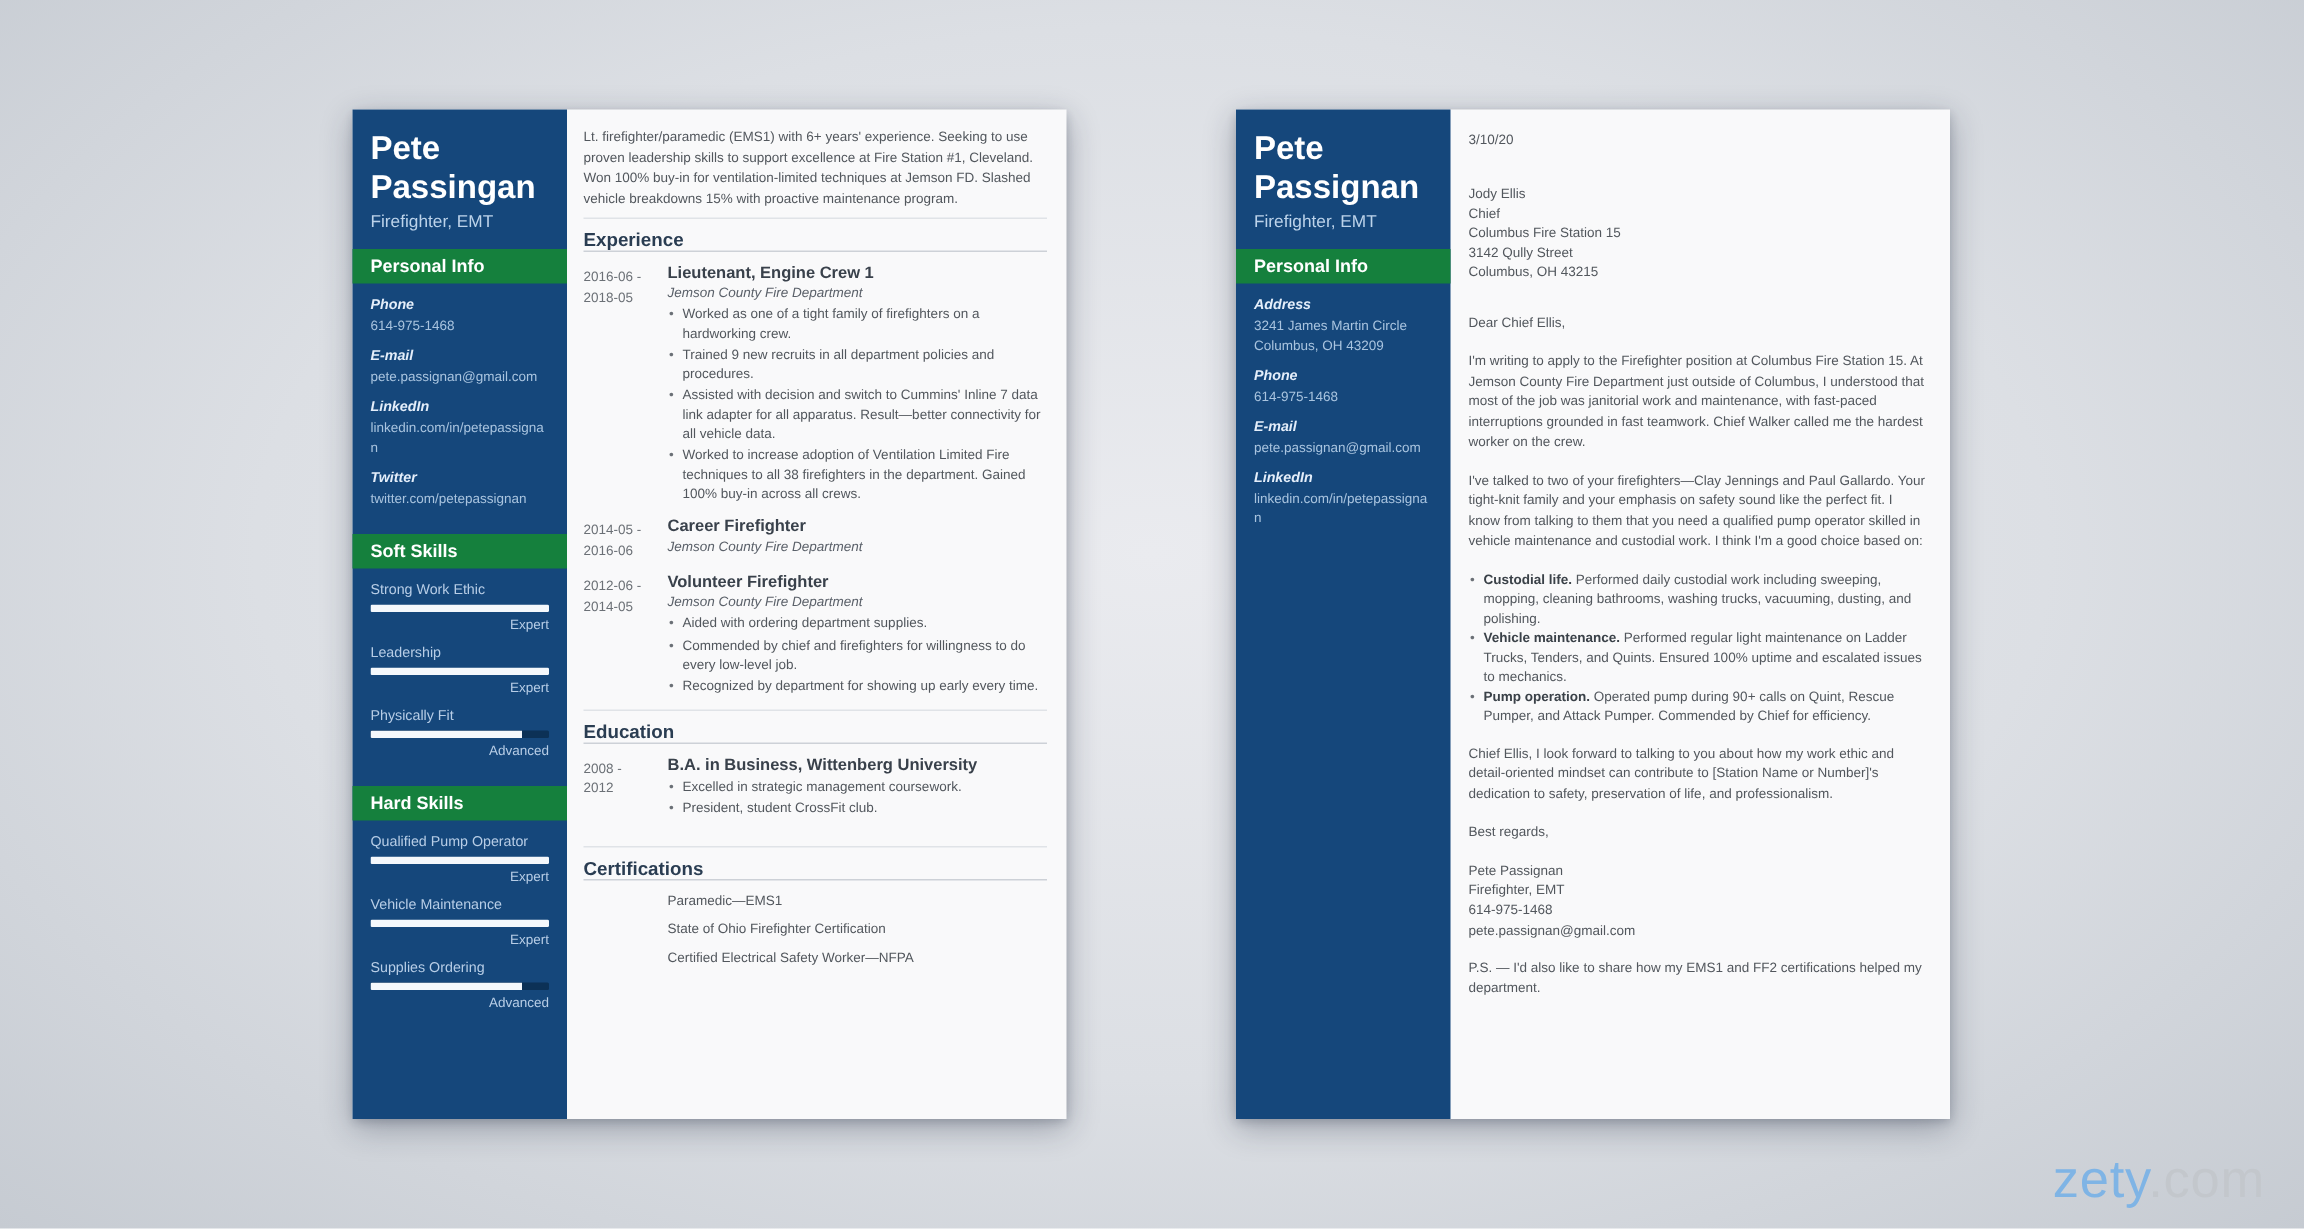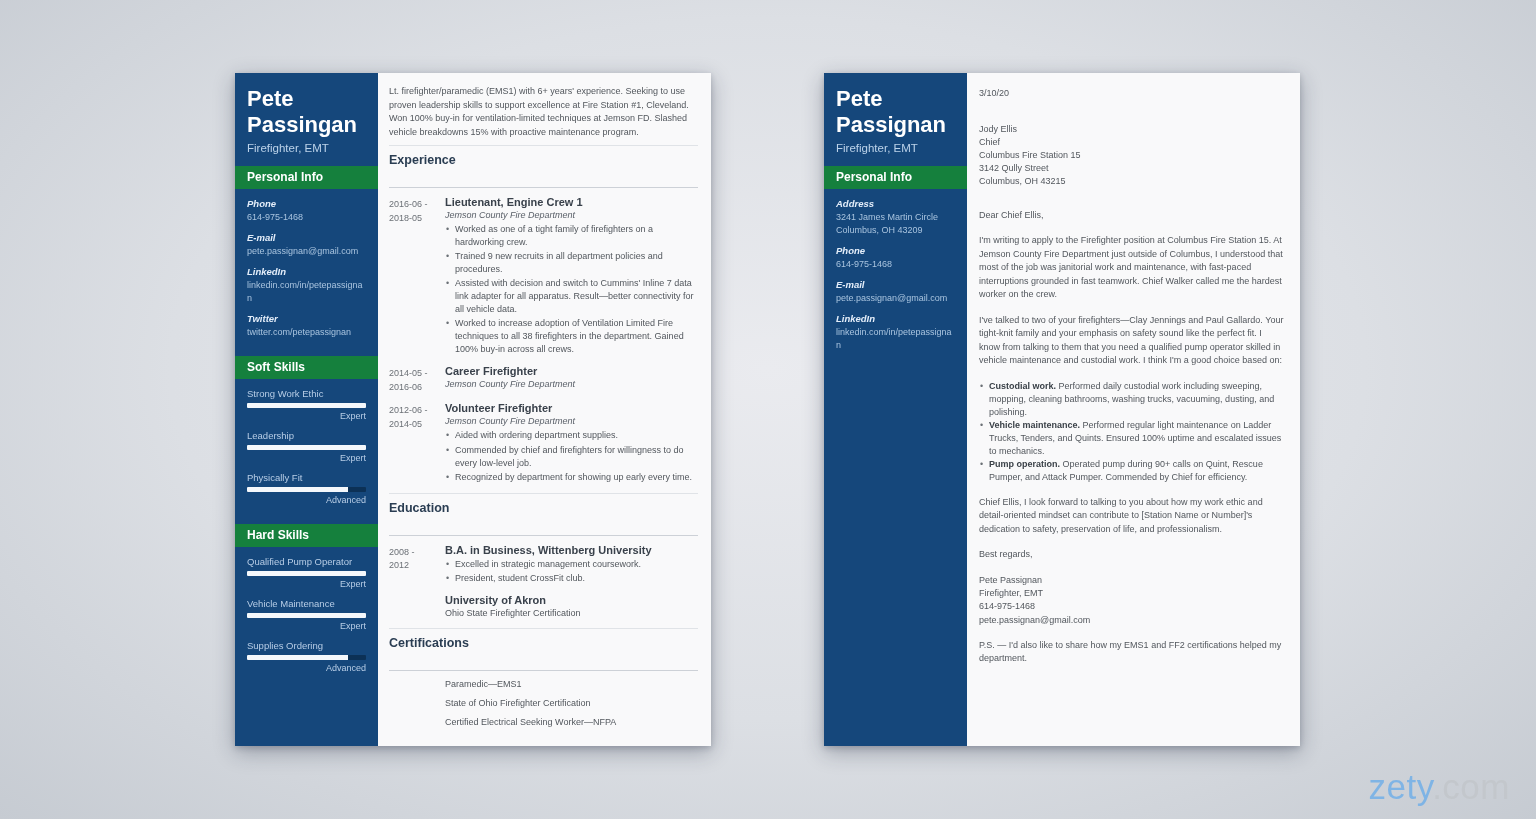--- a/index.html
+++ b/index.html
@@ -40,21 +40,21 @@
   .s-bar { height:5px; background:#0C3156; border-radius:1px; overflow:hidden; }
   .s-fill { height:100%; background:#f4f8fc; }
   .s-level { font-size:9px; color:#b7cde6; text-align:right; margin-top:3px; }
 
   
   .r-main { flex:1; padding:12px 13px 10px 11px; }
   .summary { font-size:9px; line-height:1.5; color:#52575d; margin-bottom:6px; }
   .r-section { border-top:1px solid #e0e3e7; padding-top:7px; margin-top:6px; }
   .r-section h2 {
     font-size:12.5px; font-weight:bold; color:#2A3D52;
-    padding-bottom:20px; border-bottom:1px solid #cdd1d7; margin-bottom:8px;
+    padding-bottom:0; border-bottom:1px solid #cdd1d7; margin-bottom:8px;
   }
   .entry { display:flex; margin-bottom:8px; }
   .dates { flex:0 0 48px; font-size:9px; color:#6b7076; line-height:1.5; padding-top:2px; }
   .e-body { flex:1; padding-left:8px; }
   .e-body h3 { font-size:11px; font-weight:bold; color:#39414B; margin-bottom:2px; }
   .company { font-size:9px; font-style:italic; color:#5a6069; margin-bottom:3px; }
   .subtitle { font-size:9px; color:#52575d; margin-bottom:2px; }
   ul.bullets { list-style:none; }
   ul.bullets li {
     font-size:9px; color:#52575d; line-height:1.45;
@@ -229,35 +229,31 @@
           <ul class="bullets">
             <li>Excelled in strategic management coursework.</li>
             <li>President, student CrossFit club.</li>
           </ul>
         </div>
       </div>
 
 
       <div class="entry">
         <div class="dates"></div>
-        <div class="e-body">
-          <h3>University of Akron</h3>
-          <div class="subtitle">Ohio State Firefighter Certification</div>
-        </div>
       </div>
     </section>
 
     <section class="r-section">
       <h2>Certifications</h2>
       <div class="entry">
         <div class="dates"></div>
         <div class="e-body">
           <div class="cert-line">Paramedic—EMS1</div>
           <div class="cert-line">State of Ohio Firefighter Certification</div>
-          <div class="cert-line">Certified Electrical Seeking Worker—NFPA</div>
+          <div class="cert-line">Certified Electrical Safety Worker—NFPA</div>
         </div>
       </div>
     </section>
   </main>
 </div>
 
 <div class="page" id="letter-page">
   <aside class="sidebar">
     <div class="side-pad side-head">
       <div class="side-name">
@@ -298,21 +294,21 @@
       <div>Columbus Fire Station 15</div>
       <div>3142 Qully Street</div>
       <div>Columbus, OH 43215</div>
     </div>
 
     <p class="l-par">Dear Chief Ellis,</p>
     <p class="l-par">I'm writing to apply to the Firefighter position at Columbus Fire Station 15. At Jemson County Fire Department just outside of Columbus, I understood that most of the job was janitorial work and maintenance, with fast-paced interruptions grounded in fast teamwork. Chief Walker called me the hardest worker on the crew.</p>
     <p class="l-par">I've talked to two of your firefighters—Clay Jennings and Paul Gallardo. Your tight-knit family and your emphasis on safety sound like the perfect fit. I know from talking to them that you need a qualified pump operator skilled in vehicle maintenance and custodial work. I think I'm a good choice based on:</p>
 
     <ul class="l-bullets">
-      <li><strong>Custodial work.</strong><span> Performed daily custodial work including sweeping, mopping, cleaning bathrooms, washing trucks, vacuuming, dusting, and polishing.</span></li>
+      <li><strong>Custodial life.</strong><span> Performed daily custodial work including sweeping, mopping, cleaning bathrooms, washing trucks, vacuuming, dusting, and polishing.</span></li>
       <li><strong>Vehicle maintenance.</strong><span> Performed regular light maintenance on Ladder Trucks, Tenders, and Quints. Ensured 100% uptime and escalated issues to mechanics.</span></li>
       <li><strong>Pump operation.</strong><span> Operated pump during 90+ calls on Quint, Rescue Pumper, and Attack Pumper. Commended by Chief for efficiency.</span></li>
     </ul>
 
     <p class="l-par">Chief Ellis, I look forward to talking to you about how my work ethic and detail-oriented mindset can contribute to [Station Name or Number]'s dedication to safety, preservation of life, and professionalism.</p>
     <p class="l-par">Best regards,</p>
 
     <div class="l-signature">
       <div>Pete Passignan</div>
       <div>Firefighter, EMT</div>

